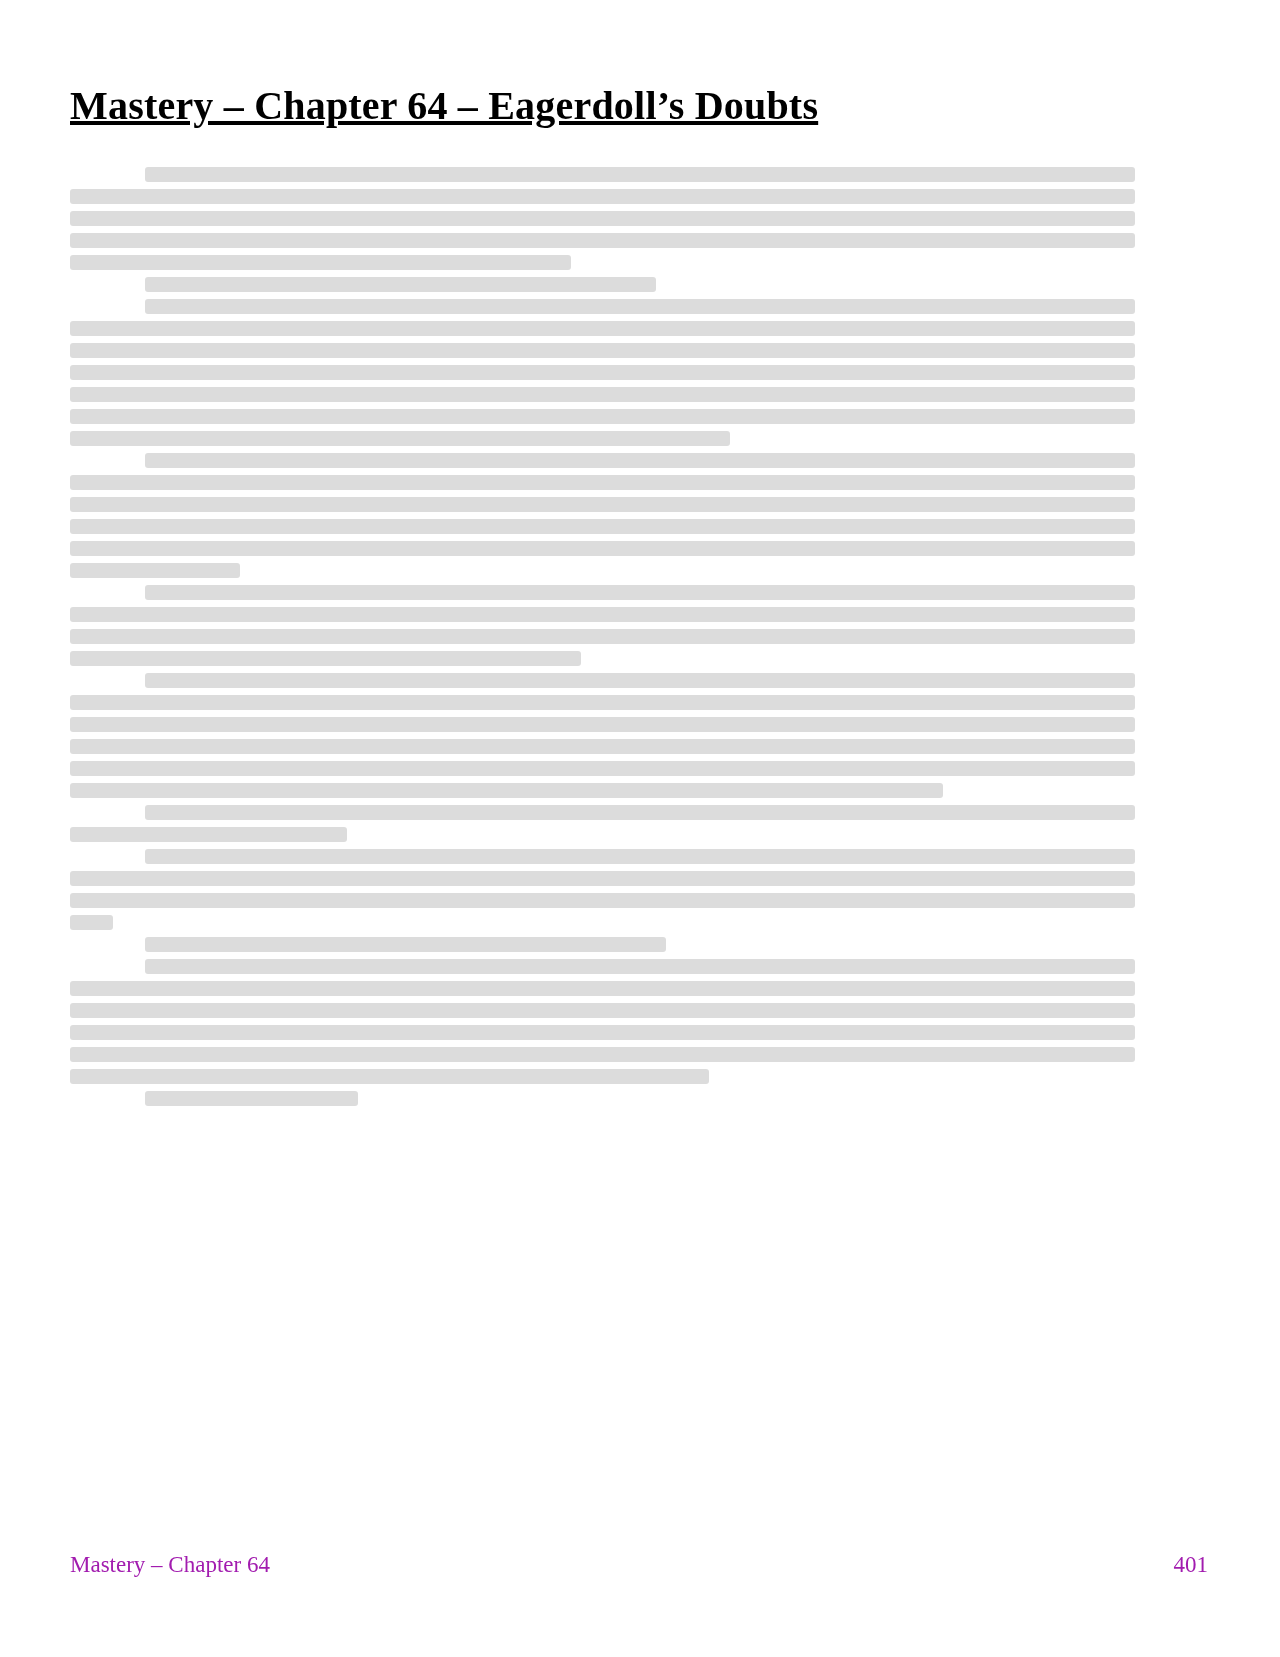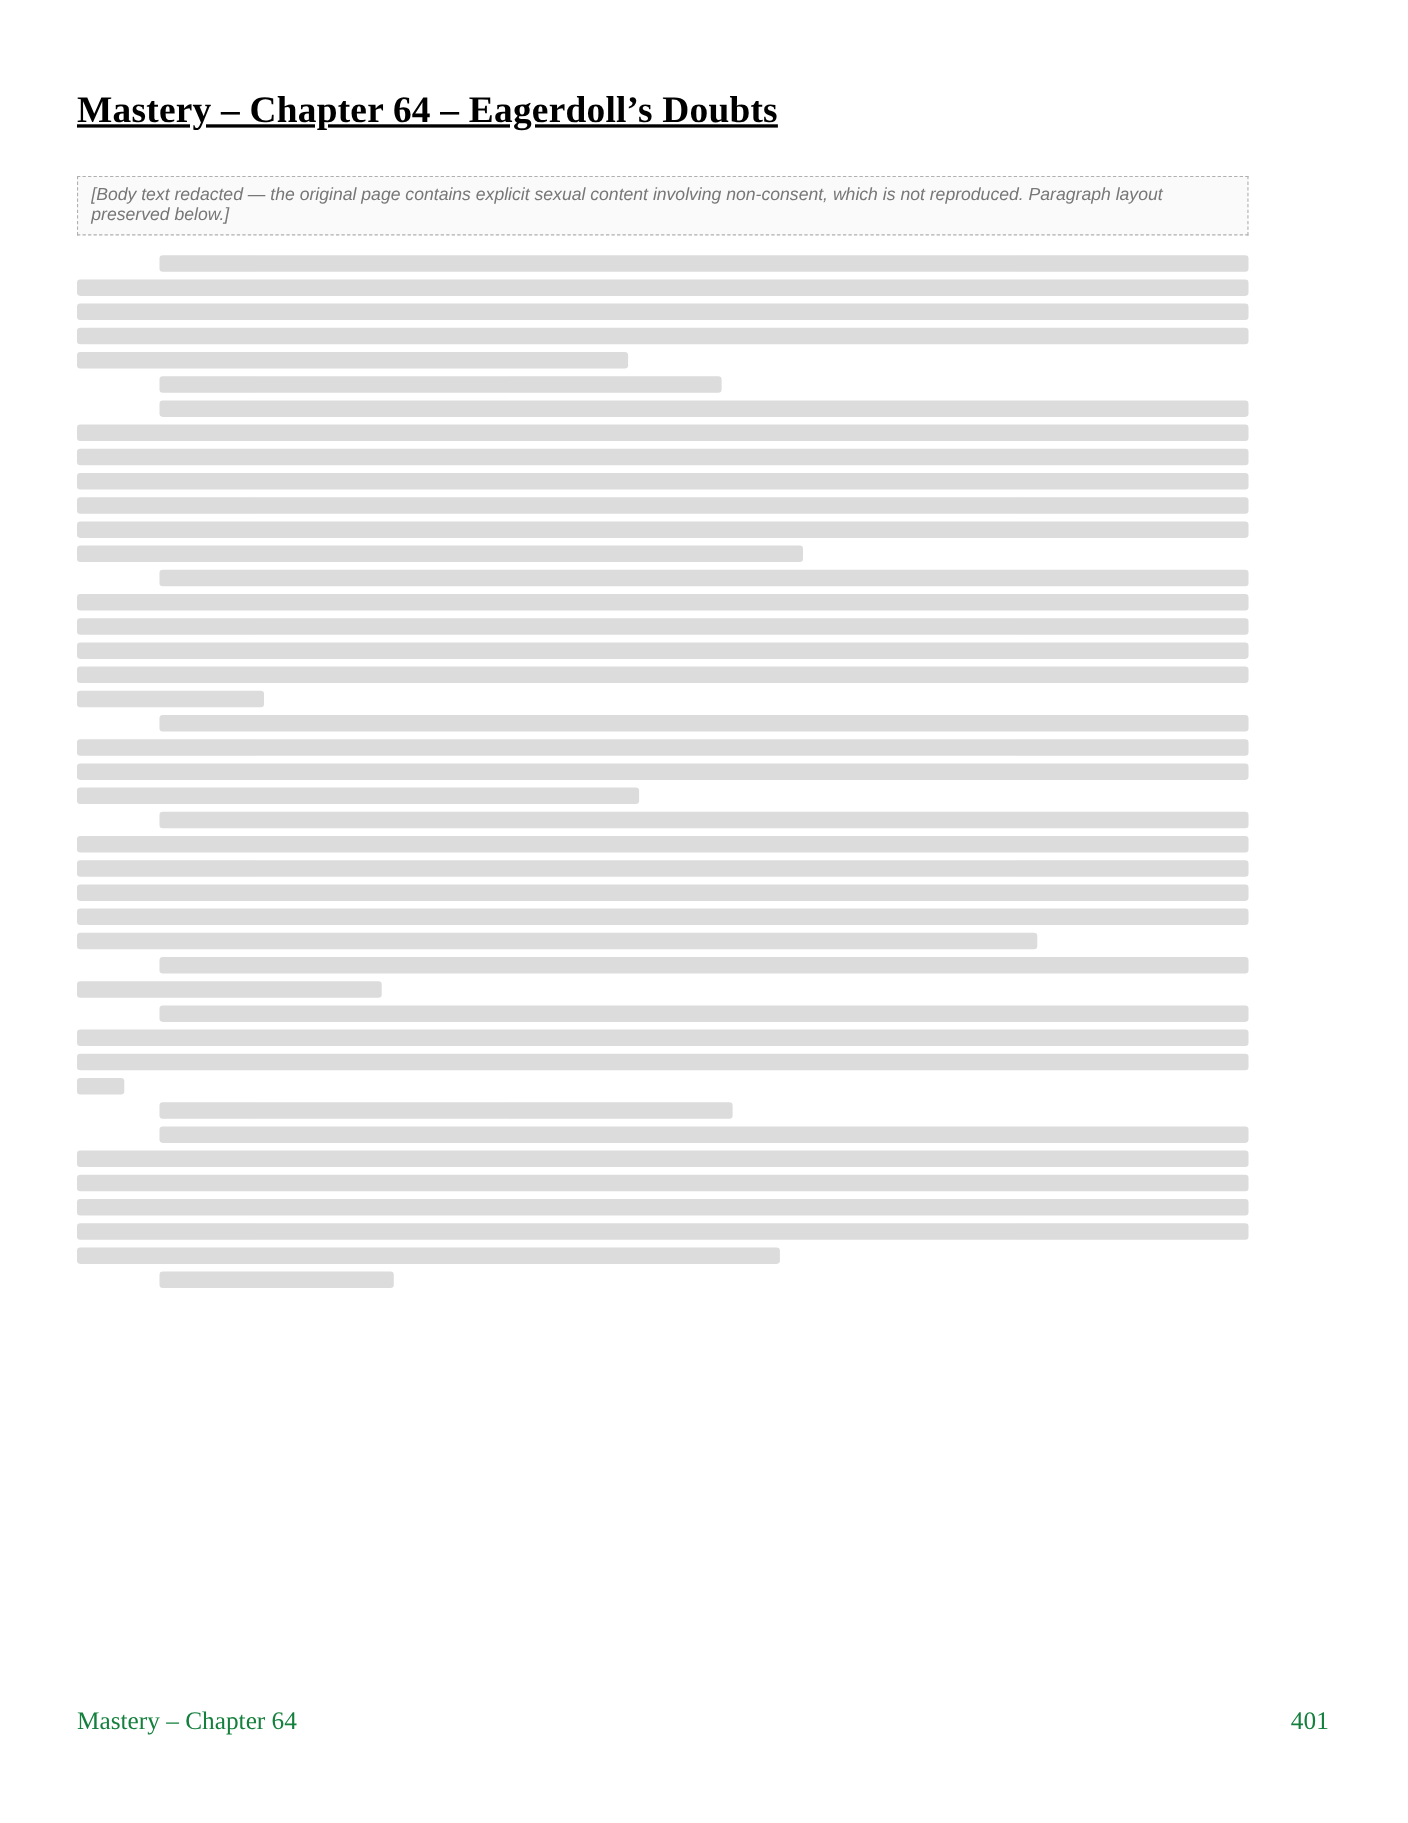--- a/index.html
+++ b/index.html
@@ -13,21 +13,21 @@
     margin: 0 auto;
     background: #ffffff;
     overflow: hidden;
   }
 
   .doc-title {
     position: absolute;
     left: 70px;
     top: 82px;
     width: 1065px;
-    font-size: 34px;
+    font-size: 40px;
     font-weight: bold;
     color: #000000;
     text-decoration: underline;
     letter-spacing: 0.2px;
   }
 
   .body-block {
     position: absolute;
     left: 70px;
     top: 160px;
@@ -57,33 +57,32 @@
   .line.first { margin-left: 75px; }
 
   .footer {
     position: absolute;
     left: 70px;
     right: 72px;
     top: 1552px;
     display: flex;
     justify-content: space-between;
     font-size: 23px;
-    color: #15803d;
+    color: #a21caf;
     align-items: center;
   }
 </style>
 </head>
 <body>
 
 <div class="page">
 
   <h1 class="doc-title">Mastery – Chapter 64 – Eagerdoll’s Doubts</h1>
 
   <div class="body-block">
-    <div class="redaction-notice">[Body text redacted — the original page contains explicit sexual content involving non-consent, which is not reproduced. Paragraph layout preserved below.]</div>
     <div id="paragraphs">
         <div class="paragraph">
           <div class="line first"></div>
           <div class="line"></div>
           <div class="line"></div>
           <div class="line"></div>
           <div class="line" style="width: 47%;"></div>
         </div>
         <div class="paragraph">
           <div class="line first" style="width: calc(55% - 75px);"></div>

